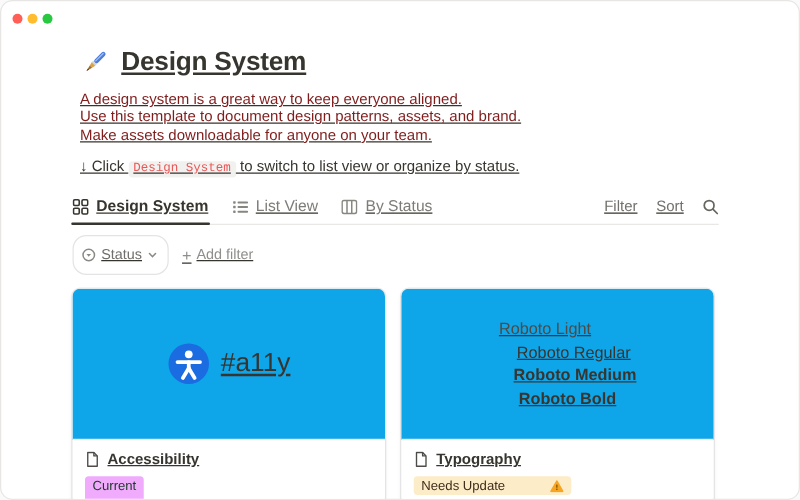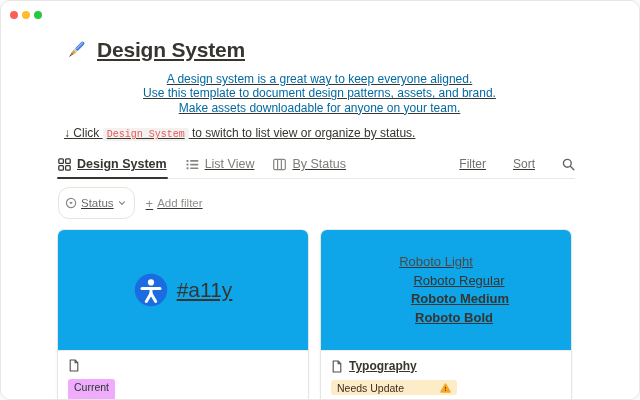--- a/index.html
+++ b/index.html
@@ -14,37 +14,37 @@
   .tl { width:8px; height:8px; border-radius:50%; display:inline-block; cursor:pointer; }
 
   .content { padding:36px 64px 0 57px; }
 
   
   .page-title-row { display:flex; align-items:center; gap:9px; margin-left:5px; }
   .page-title-row h1 { font-size:21px; font-weight:700; letter-spacing:-0.2px; color:#37352f; }
   .emoji-wrap { width:25px; height:25px; display:flex; align-items:center; justify-content:center; }
 
   
-  .desc { margin:10px 0 0 6px; font-size:12px; line-height:14.4px; color:#0369a1;text-align:center; }
+  .desc { margin:10px 0 0 6px; font-size:12px; line-height:14.4px; color:#7f1d1d; }
 
   
   .callout { margin:11px 0 0 6px; font-size:12px; color:#37352f; }
   .callout code { font-family:"Liberation Mono","DejaVu Sans Mono",monospace; font-size:10px;
                   color:#eb5757; background:#f1f1ef; padding:1px 4px; border-radius:3px; }
 
   
   .tabbar { margin-top:17px; display:flex; justify-content:space-between; align-items:flex-end;
             border-bottom:1px solid #e9e8e6; }
   .tabs { display:flex; gap:19px; }
   .tab { display:flex; align-items:center; gap:6px; font-size:12.5px; color:#7d7c78;
          padding-bottom:7px; position:relative; cursor:pointer; }
   .tab.active { color:#37352f; font-weight:700; }
   .tab.active::after { content:""; position:absolute; left:-1px; right:-1px; bottom:-1px;
                        height:2px; background:#37352f; border-radius:1px; }
-  .view-actions { display:flex; gap:27px; align-items:center; padding-bottom:7px;
+  .view-actions { display:flex; gap:15px; align-items:center; padding-bottom:7px;
                   font-size:12px; color:#73716d; }
   .view-actions .action { cursor:pointer; display:flex; align-items:center; }
 
   
   .filter-row { display:flex; align-items:center; gap:11px; margin-top:8px; }
   .chip { display:flex; align-items:center; gap:4px; border:1px solid #e5e4e2;
           border-radius:11px; padding:0 8px 0 6px; height:32px; font-size:11.5px;
           color:#6f6e6a; cursor:pointer; background:#fff; }
   .add-filter { color:#8f8e8a; font-size:11.5px; display:flex; gap:4px; align-items:center; cursor:pointer; }
   .plus-glyph { font-size:13px; line-height:11px; }
@@ -203,20 +203,21 @@
           <span class="a11y-text">#a11y</span>
         </div>
         <div class="card-info">
           <div class="card-title-row">
             <span>
               <svg width="12" height="13" viewBox="0 0 12 13" fill="none" stroke="#4d4c48" stroke-width="1.1" stroke-linejoin="round">
                 <path d="M2.2 1h4.9l2.7 2.7v8.3H2.2z"></path>
                 <path d="M7.1 1v2.7h2.7"></path>
               </svg>
             </span>
+            <span>Accessibility</span>
           </div>
           <span class="badge badge-green">
             <span>Current</span>
             <span>
               <svg width="11" height="11" viewBox="0 0 11 11">
                 <path fill="#f7b716" d="M1 5.2h1.9v4.6H1z"></path>
                 <path fill="#f7b716" d="M3.2 9.3c.4.4.9.6 1.5.6h2.9c.5 0 .9-.3.9-.8 0-.2-.1-.3-.2-.5.3-.1.5-.4.5-.7 0-.2-.1-.4-.2-.6.2-.1.4-.4.4-.6 0-.3-.1-.5-.3-.6.1-.2.2-.4.2-.6 0-.5-.4-.8-.9-.8H5.6c.1-.9.3-1.4.3-2.1 0-.9-.5-1.1-.8-1.1-.3 0-.5.2-.5.5 0 1.1-.7 2.3-1.4 2.9z"></path>
               </svg>
             </span>
           </span>

